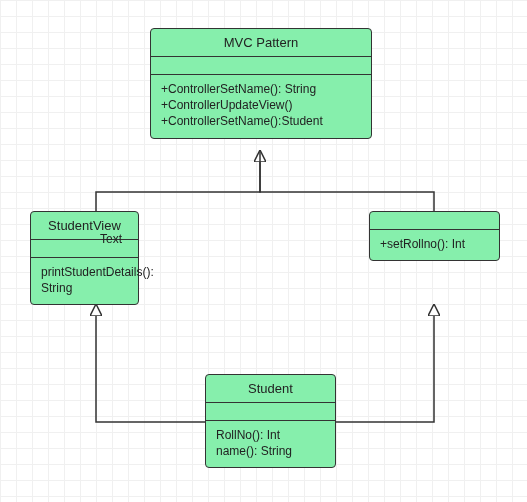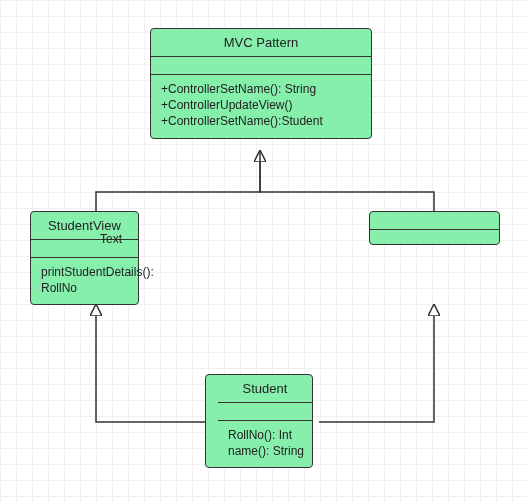--- a/index.html
+++ b/index.html
@@ -97,31 +97,32 @@
       <div>+ControllerUpdateView()</div>
       <div>+ControllerSetName():Student</div>
     </div>
   </div>
 
   <div class="uml-class" style="left:30px; top:211px; width:109px;">
     <div class="uml-title">StudentView</div>
     <div class="uml-attrs"></div>
     <div class="uml-ops">
       <div>printStudentDetails():</div>
-      <div>RollNo</div>
+      <div>String</div>
     </div>
   </div>
 
   <div class="uml-class" style="left:369px; top:211px; width:131px;">
     <div class="uml-attrs"></div>
     <div class="uml-ops">
+      <div>+setRollno(): Int</div>
     </div>
   </div>
 
-  <div class="uml-class" style="left:205px; top:374px; width:108px;padding-left:12px;">
+  <div class="uml-class" style="left:205px; top:374px; width:131px;">
     <div class="uml-title">Student</div>
     <div class="uml-attrs"></div>
     <div class="uml-ops center">
       <div>RollNo(): Int</div>
       <div>name(): String</div>
     </div>
   </div>
 
   <div class="label-text" style="left:100px; top:196px;margin-top:36px;">Text</div>
 

